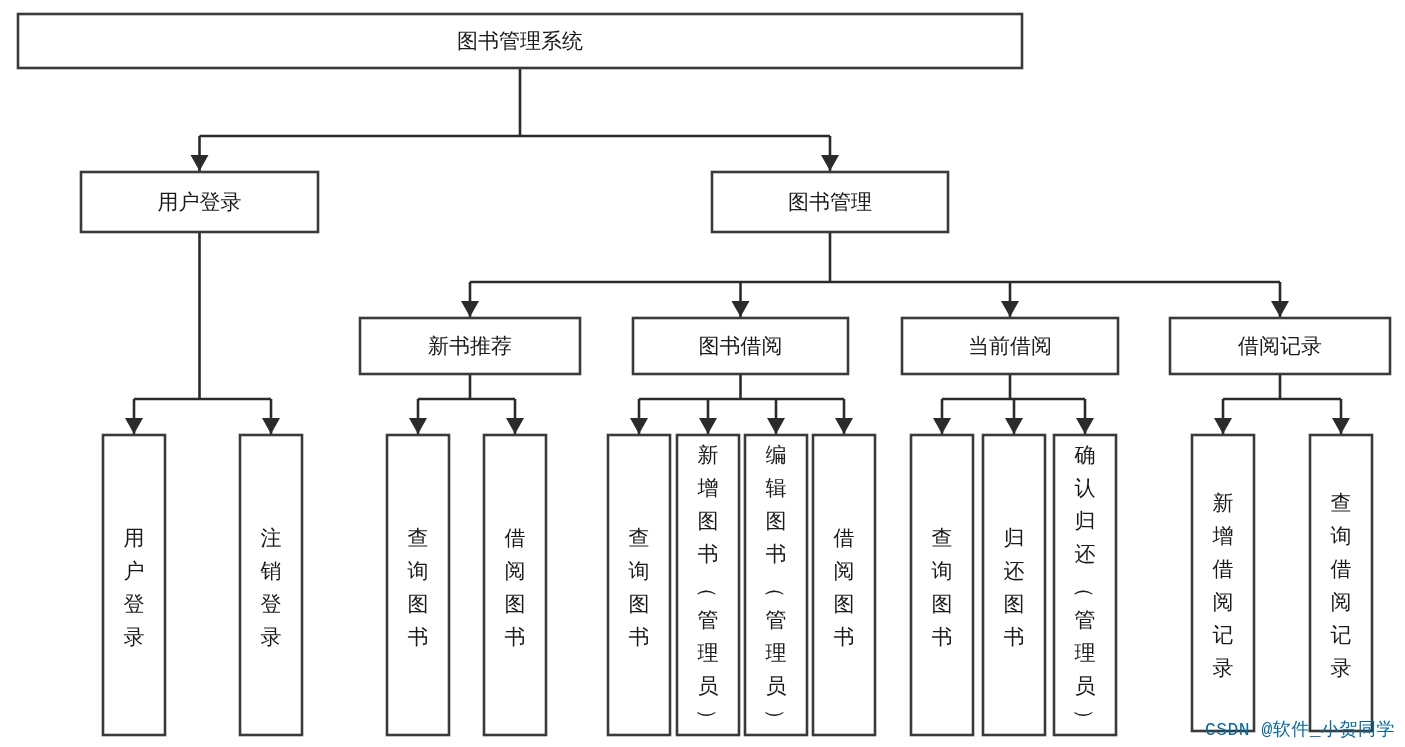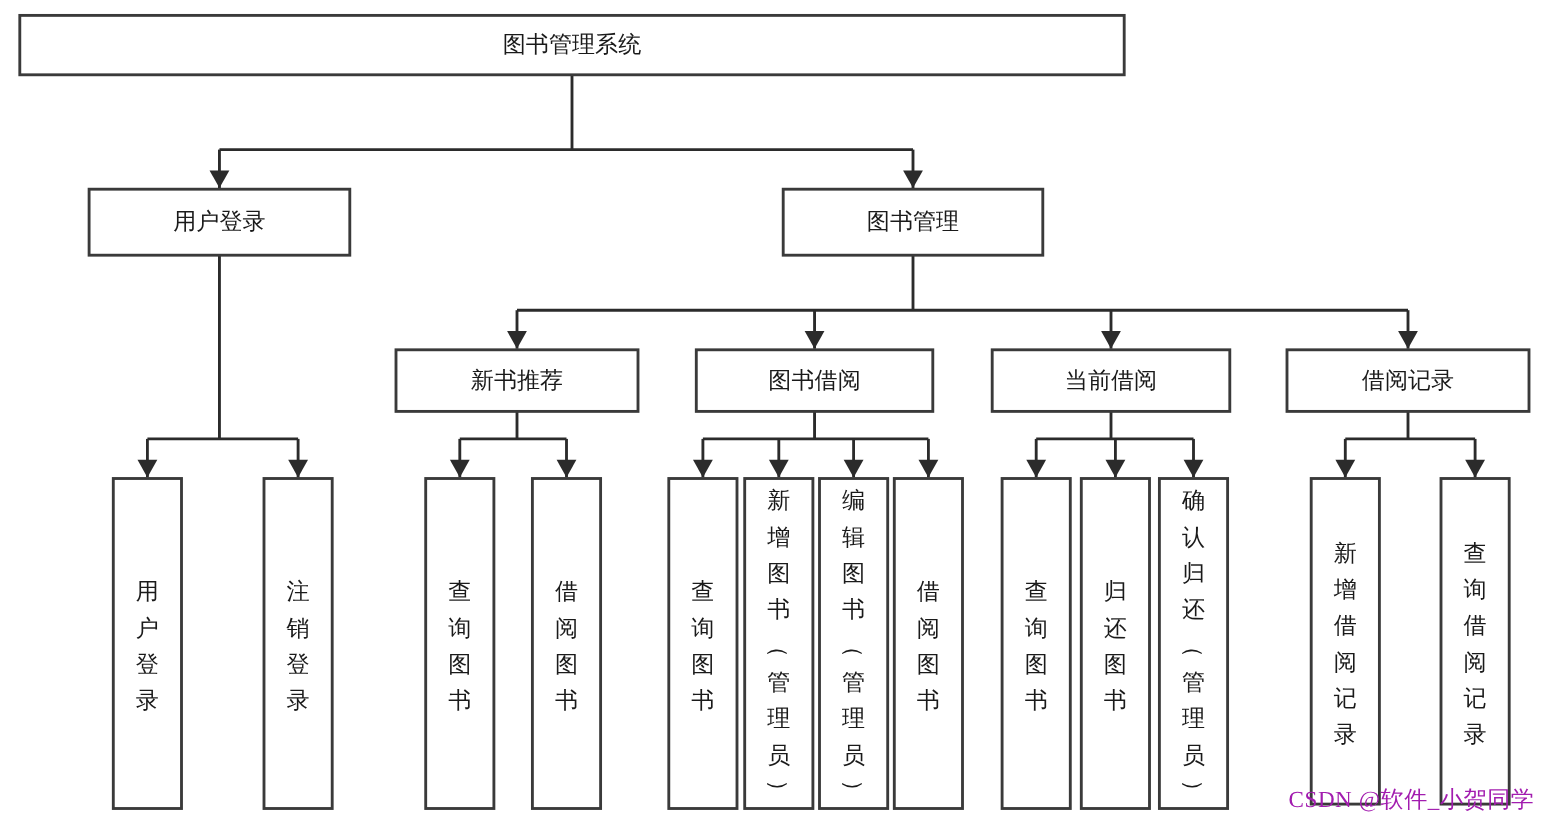--- a/index.html
+++ b/index.html
@@ -54,23 +54,23 @@
   .node-label-vertical {
     font-family: "Liberation Sans", "DejaVu Sans", sans-serif;
     fill: #1a1a1a;
     font-size: 21px;
     text-anchor: middle;
   }
   .watermark {
     position: absolute;
     right: 10px;
     bottom: 6px;
-    font-family: Liberation Serif, serif;
-    font-size: 21px;
-    color: #a21caf;
+    font-family: Liberation Mono, monospace;
+    font-size: 18px;
+    color: #0369a1;
     letter-spacing: 0.5px;
     white-space: nowrap;
     user-select: none;
   }
 </style>
 </head>
 <body>
 
 <div id="diagram-root">
   <svg class="diagram-canvas" viewBox="0 0 1405 747">

